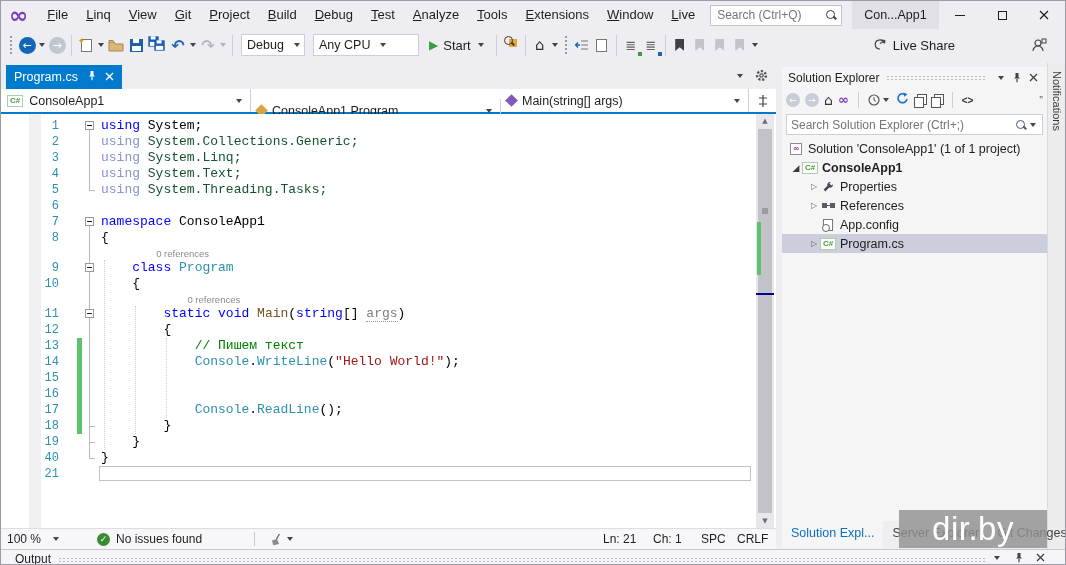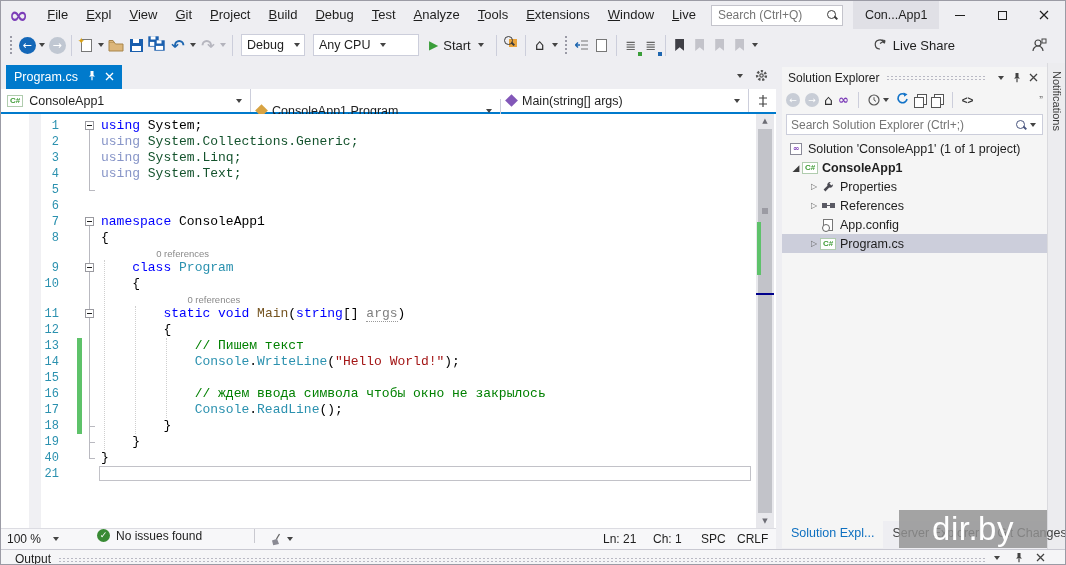--- a/index.html
+++ b/index.html
@@ -86,21 +86,21 @@
   .foldtick { position:absolute; left:88px; width:6px; height:1px; background:#b9b9c0; }
   .iguide { position:absolute; width:0; border-left:1px dotted #cfcfcf; }
 
   .vscroll { position:absolute; right:2px; top:0; bottom:0; width:18px; background:#e8e8ec; }
   .varrow { position:absolute; left:0; width:18px; height:14px; color:#6d6d75; font-size:7px; text-align:center; line-height:14px; }
   .vthumb { position:absolute; left:2px; right:2px; top:15px; bottom:15px; background:#c2c3c9; }
   .sb-square { position:absolute; left:6px; top:94px; width:6px; height:6px; background:#9b9ba3; }
   .sb-green { position:absolute; left:1px; top:108px; width:4px; height:53px; background:#5ec26a; }
   .sb-blue { position:absolute; left:0; top:179px; width:18px; height:2px; background:#00008b; }
 
-  .statusstrip { position:absolute; left:0; bottom:0; width:100%; height:21px; background:#f7f7f9; border-top:1px solid #dcdce2; display:flex; font-size:12px; }
+  .statusstrip { position:absolute; left:0; bottom:0; width:100%; height:21px; background:#f7f7f9; border-top:1px solid #dcdce2; display:flex; align-items:center; font-size:12px; }
   .zoombox { width:62px; height:19px; margin-left:2px; background:#f7f7f9; display:flex; align-items:center; padding:0 4px; }
   .zoombox .lbl { flex:1; }
   .chk { width:13px; height:13px; border-radius:50%; background:#388a34; color:#fff; font-size:9px; line-height:13px; text-align:center; margin:0 6px 0 32px; }
   .ss-sep { width:1px; height:14px; background:#c9c9d0; margin:0 14px 0 52px; }
   .pos { position:absolute; top:0; line-height:21px; }
   .p-ln{left:602px;} .p-ch{left:652px;} .p-spc{left:700px;} .p-eol{left:736px;}
 
   
   .sepanel { position:absolute; left:781px; top:66px; width:265px; height:454px; background:#f5f5f5; }
   .se-head { display:flex; align-items:center; height:21px; padding:0 6px; font-size:12px; }
@@ -146,21 +146,21 @@
 </style>
 </head>
 <body>
 
 <div id="window">
 
   <div class="titlebar">
     <span class="vslogo g">∞</span>
     <div class="menubar">
         <span class="menu-item">File</span>
-        <span class="menu-item">Expl</span>
+        <span class="menu-item">Linq</span>
         <span class="menu-item">View</span>
         <span class="menu-item">Git</span>
         <span class="menu-item">Project</span>
         <span class="menu-item">Build</span>
         <span class="menu-item">Debug</span>
         <span class="menu-item">Test</span>
         <span class="menu-item">Analyze</span>
         <span class="menu-item">Tools</span>
         <span class="menu-item">Extensions</span>
         <span class="menu-item">Window</span>
@@ -349,20 +349,21 @@
           <div class="crow">
             <span class="ln">3</span>
             <span class="ctext"><span class="tk-kwdim">using</span><span class="tk-dim"> System.Linq;</span></span>
           </div>
           <div class="crow">
             <span class="ln">4</span>
             <span class="ctext"><span class="tk-kwdim">using</span><span class="tk-dim"> System.Text;</span></span>
           </div>
           <div class="crow">
             <span class="ln">5</span>
+            <span class="ctext"><span class="tk-kwdim">using</span><span class="tk-dim"> System.Threading.Tasks;</span></span>
           </div>
           <div class="crow">
             <span class="ln">6</span>
             <span class="ctext"></span>
           </div>
           <div class="crow">
             <span class="ln">7</span>
             <span class="ctext"><span class="tk-kw">namespace</span><span class="tk-pl"> ConsoleApp1</span></span>
           </div>
           <div class="crow">
@@ -402,21 +403,21 @@
             <span class="ctext"><span class="tk-pl">            </span><span class="tk-type">Console</span><span class="tk-pl">.</span><span class="tk-type">WriteLine</span><span class="tk-pl">(</span><span class="tk-str">"Hello World!"</span><span class="tk-pl">);</span></span>
           </div>
           <div class="crow">
             <span class="ln">15</span>
             <div class="chgbar"></div>
             <span class="ctext"></span>
           </div>
           <div class="crow">
             <span class="ln">16</span>
             <div class="chgbar"></div>
-            <span class="ctext"><span class="tk-pl">            </span><span class="tk-cmt">// ждем ввода символа чтобы окно не закрылось</span></span>
+            <span class="ctext"><span class="tk-pl">            </span></span>
           </div>
           <div class="crow">
             <span class="ln">17</span>
             <div class="chgbar"></div>
             <span class="ctext"><span class="tk-pl">            </span><span class="tk-type">Console</span><span class="tk-pl">.</span><span class="tk-type">ReadLine</span><span class="tk-pl">();</span></span>
           </div>
           <div class="crow">
             <span class="ln">18</span>
             <div class="chgbar"></div>
             <span class="ctext"><span class="tk-pl">        }</span></span>

